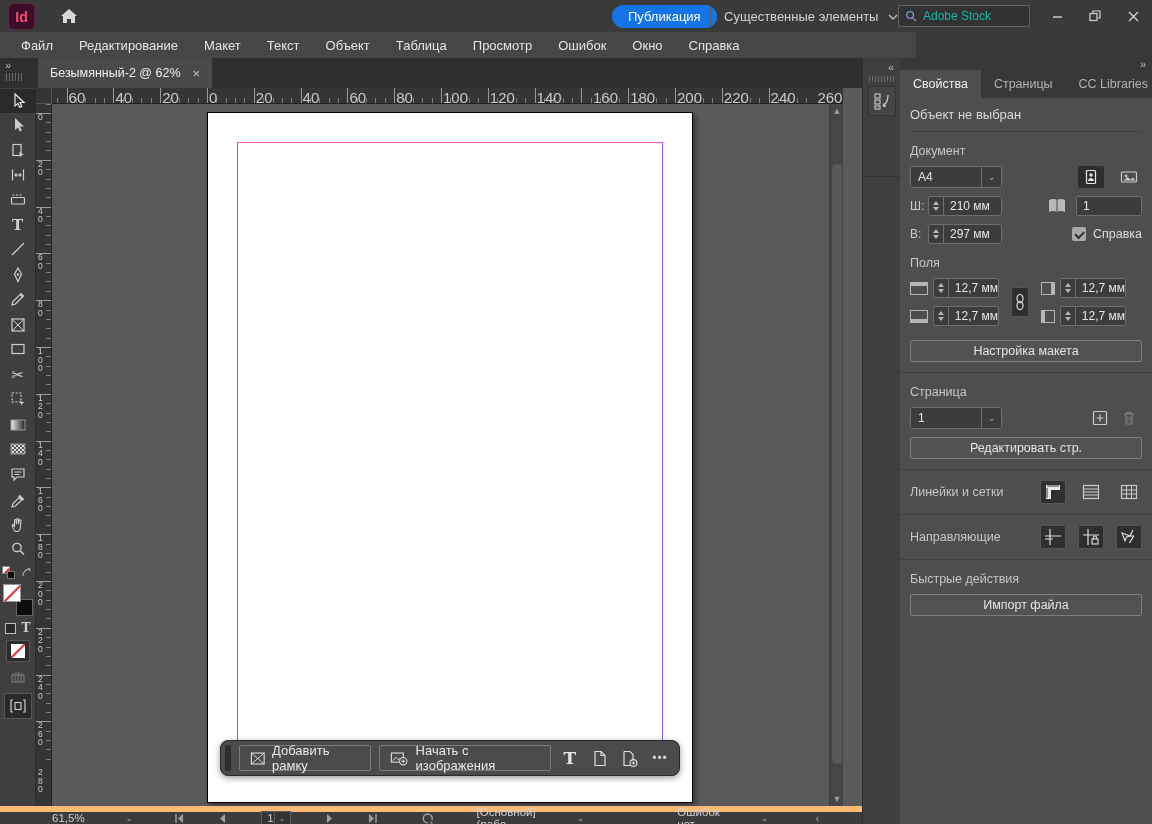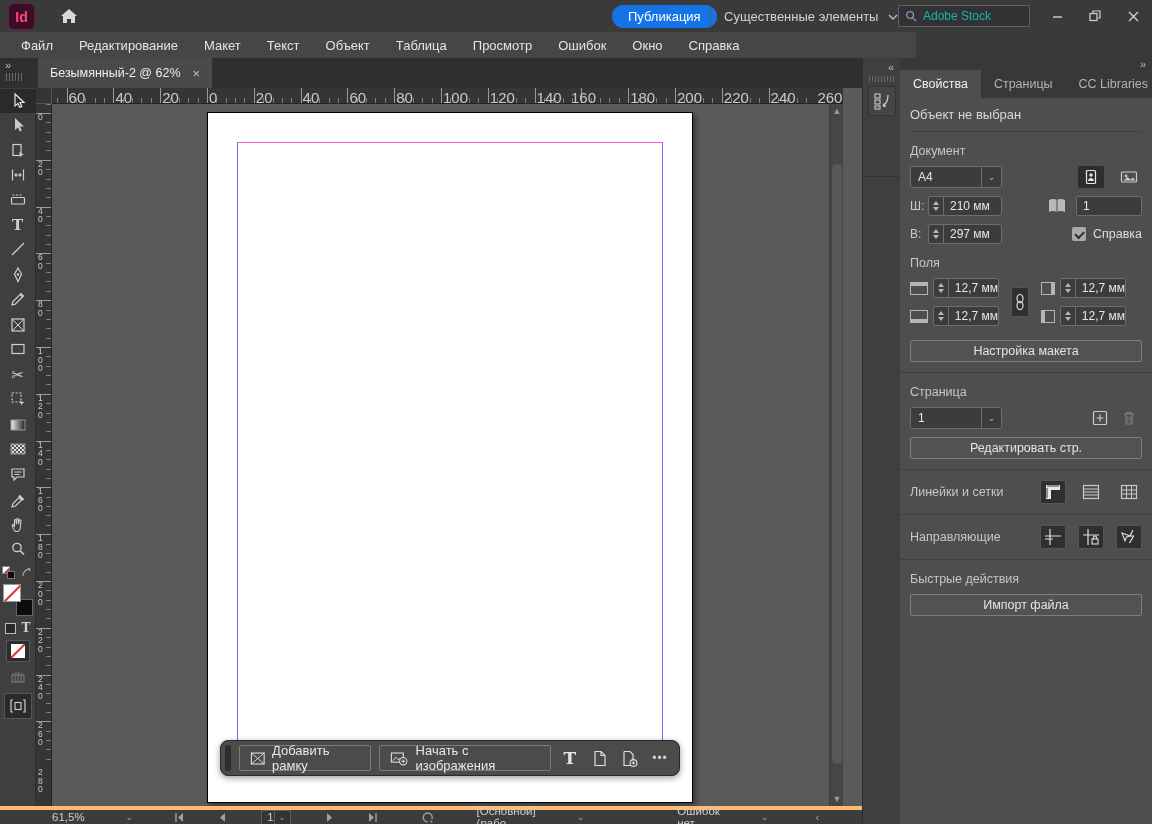--- a/index.html
+++ b/index.html
@@ -102,21 +102,21 @@
   .qb-btn{height:26px;border:1px solid #7c7c7c;border-radius:2px;display:flex;align-items:center;gap:7px;padding:0 10px;font-size:13px;color:#e8e8e8;}
   .qb-icon{width:24px;height:26px;display:flex;align-items:center;justify-content:center;}
   .qb-more{color:#cfcfcf;font-size:12px;letter-spacing:1px;}
 
   
   .vscroll{position:absolute;right:0;top:0;width:14px;height:702px;background:#464646;border-left:1px solid #3a3a3a;}
   .vscroll .arrow{position:absolute;left:0;width:14px;height:14px;display:flex;align-items:center;justify-content:center;color:#9a9a9a;font-size:9px;}
   .vthumb{position:absolute;left:2px;top:60px;width:10px;height:600px;background:#585858;border-radius:5px;}
 
   
-  .statusbar{position:absolute;left:0;top:806px;width:862px;height:18px;background:var(--status);border-top:4px solid #fdba74;
+  .statusbar{position:absolute;left:0;top:806px;width:862px;height:18px;background:var(--status);border-top:6px solid #fdba74;
              display:flex;align-items:center;font-size:11.5px;color:#cfcfcf;gap:35px;}
   .sb{display:flex;align-items:center;gap:4px;}
   .sb-zoom{margin-left:52px;width:52px;}
   .sb-chev{color:#a8a8a8;font-size:9px;margin:0 6px;}
   .navbtn{width:18px;display:flex;justify-content:center;align-items:center;}
   .pagefield{width:80px;height:15px;background:#343434;border:1px solid #5c5c5c;display:flex;align-items:center;justify-content:space-between;padding-left:5px;}
   .pagefield .dd{width:16px;height:100%;border-left:1px solid #5c5c5c;display:flex;align-items:center;justify-content:center;font-size:8px;color:#a8a8a8;}
   .hgroove{width:180px;height:10px;background:#4a4a4a;border-radius:5px;margin:0 4px;position:relative;}
   .hthumb{position:absolute;left:86px;top:0;width:84px;height:10px;background:#626262;border-radius:5px;}
   .greendot{width:9px;height:9px;border-radius:50%;background:#27b24a;}
@@ -404,21 +404,21 @@
         <div class="hlab" style="left: 61.4px;">40</div>
         <div class="hlab" style="left: 108.2px;">20</div>
         <div class="hlab" style="left: 155px;">0</div>
         <div class="hlab" style="left: 201.8px;">20</div>
         <div class="hlab" style="left: 248.6px;">40</div>
         <div class="hlab" style="left: 295.4px;">60</div>
         <div class="hlab" style="left: 342.2px;">80</div>
         <div class="hlab" style="left: 389px;">100</div>
         <div class="hlab" style="left: 435.8px;">120</div>
         <div class="hlab" style="left: 482.6px;">140</div>
-        <div class="hlab" style="left: 517px; text-align: center;">160</div>
+        <div class="hlab" style="left: 539px; text-align: center;">160</div>
         <div class="hlab" style="left: 576.2px;">180</div>
         <div class="hlab" style="left: 623px;">200</div>
         <div class="hlab" style="left: 669.8px;">220</div>
         <div class="hlab" style="left: 716.6px;">240</div>
         <div class="hlab" style="left: 763.4px;">260</div>
       </div>
     <div class="vruler" id="vruler">
         <div class="vlab" style="top: 9px;">
           <span>0</span>
         </div>

